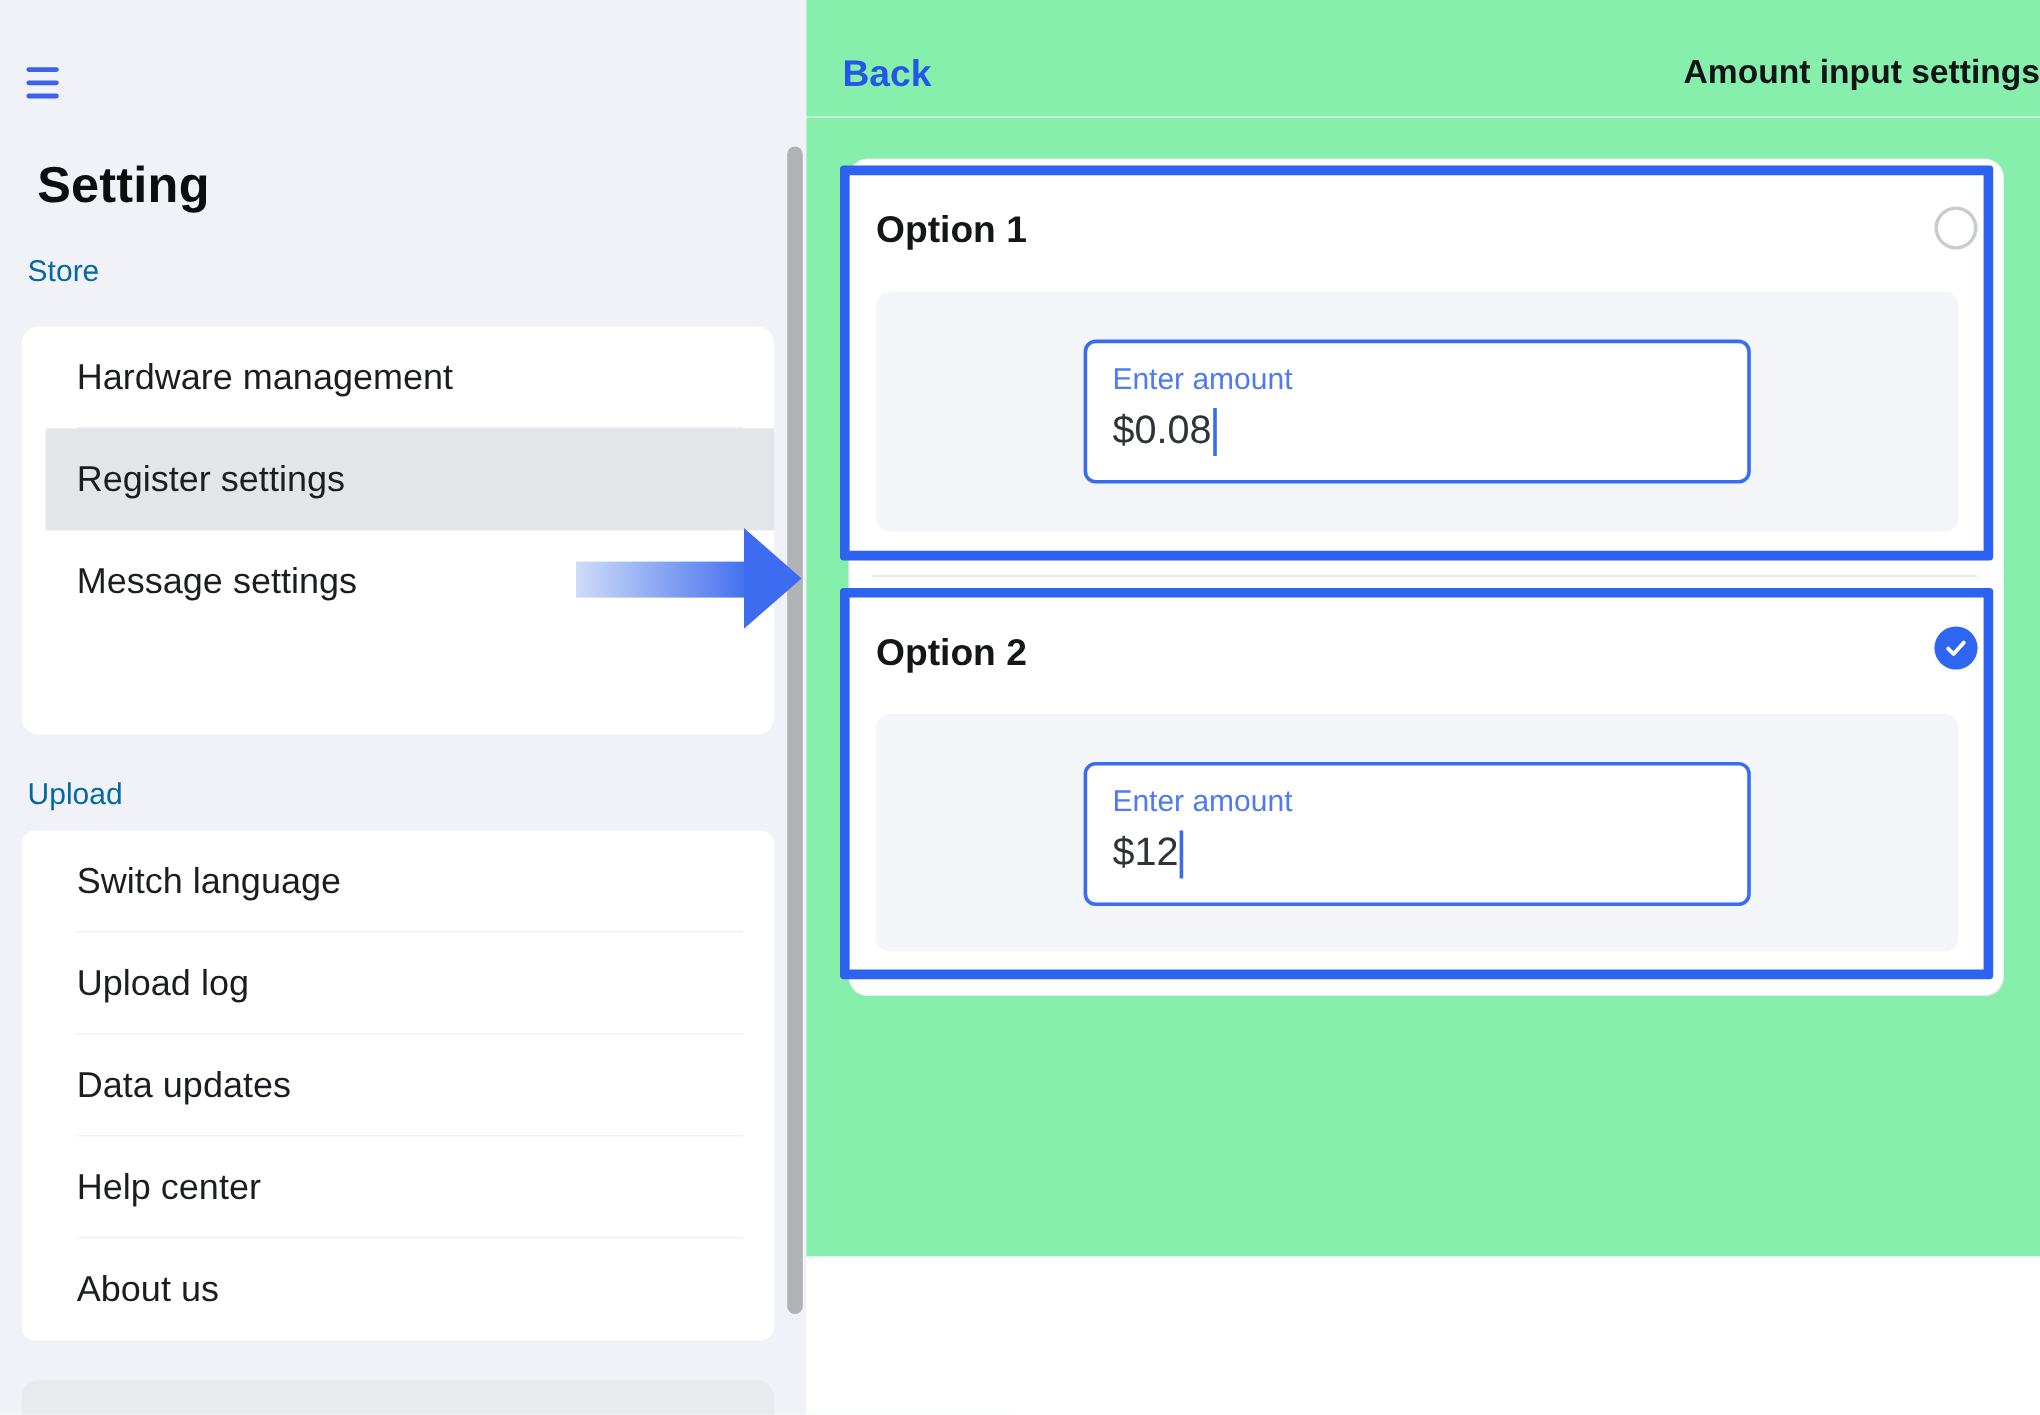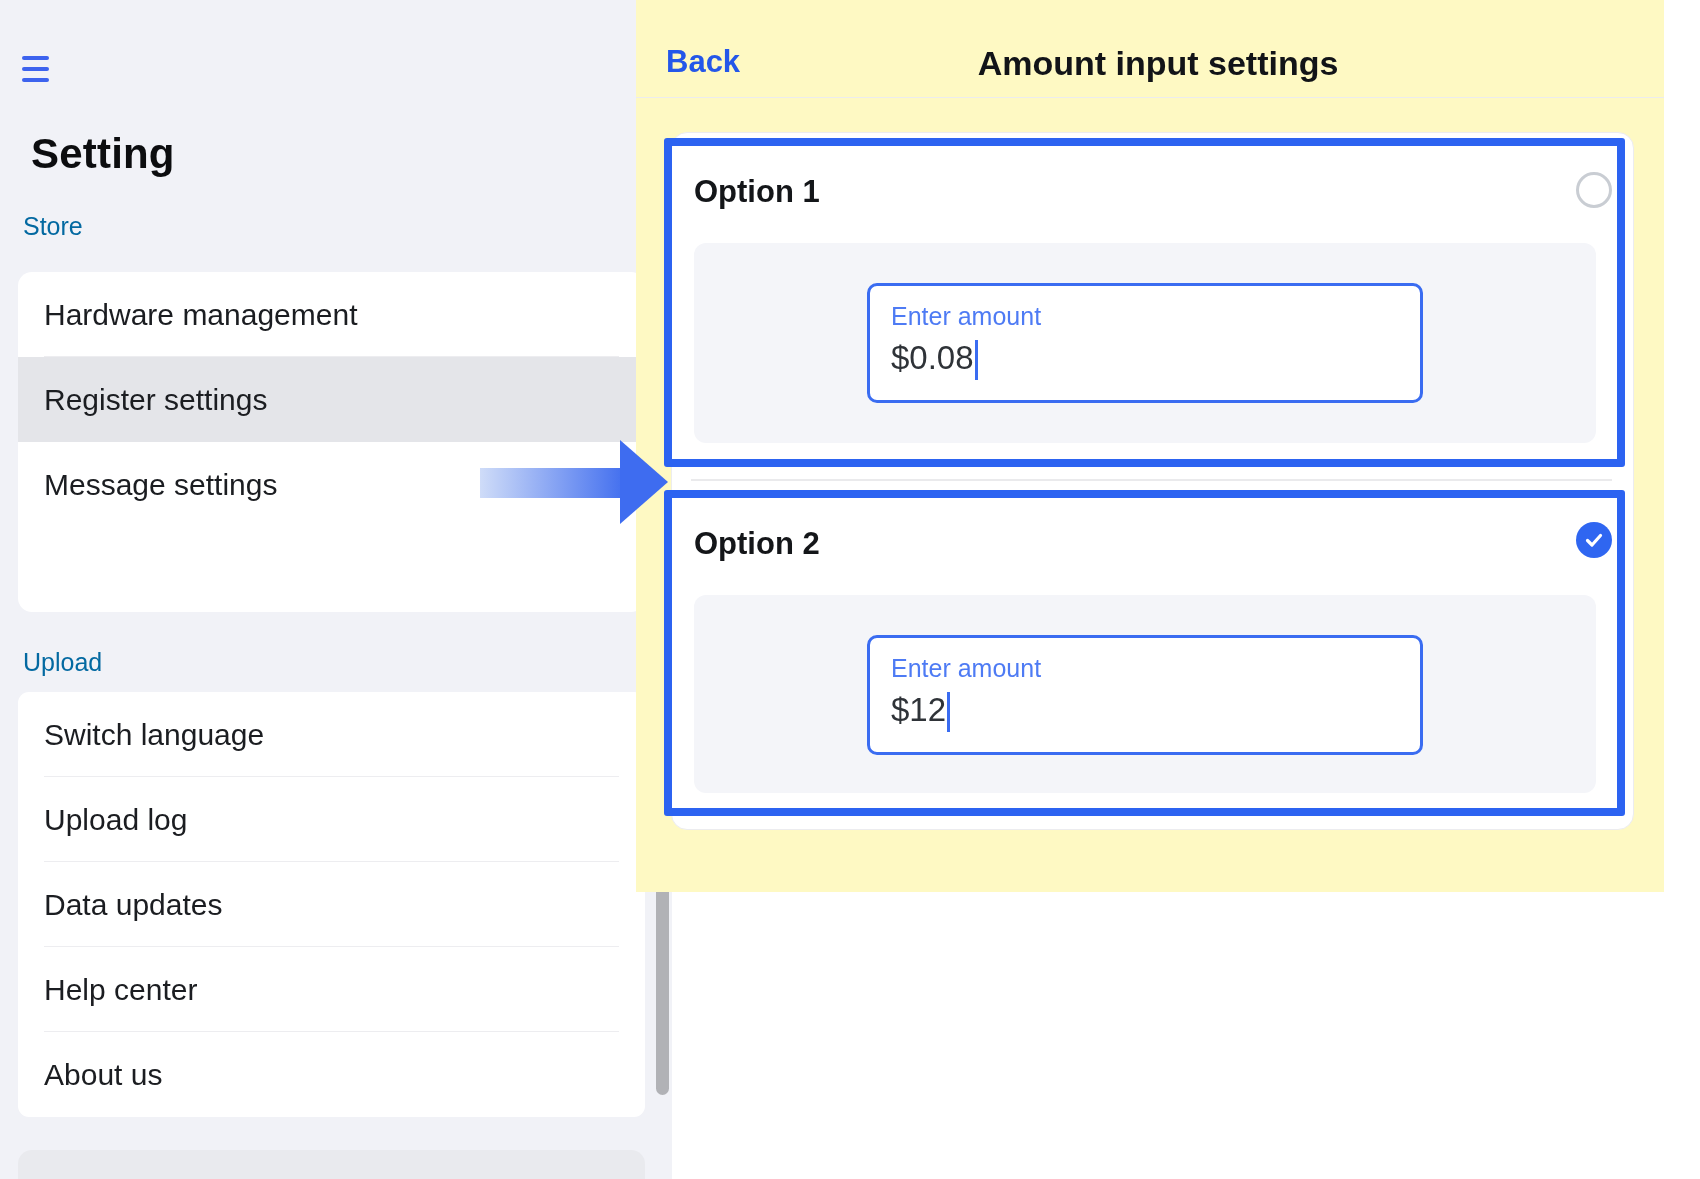--- a/index.html
+++ b/index.html
@@ -11,37 +11,37 @@
   .sidebar { position:absolute; left:0; top:0; width:672px; height:1179px; background:#f1f2f7; }
   .hamburger { position:absolute; left:22px; top:56px; width:27px; height:26px; cursor:pointer; }
   .hamburger span { display:block; width:27px; height:4px; border-radius:2px; background:#3d63ee; margin-bottom:7px; }
   .side-title { position:absolute; left:31px; top:130px; font-size:42px; font-weight:700; color:#0c0d0f; letter-spacing:0.2px; }
   .sec-label { position:absolute; left:23px; font-size:25px; color:#0369a1; }
   .sec-label.store { top:212px; }
   .sec-label.system { top:648px; }
   .card { position:absolute; left:18px; width:627px; background:#ffffff; border-radius:14px; overflow:hidden; }
   .card.store-card { top:272px; height:340px; }
   .card.system-card { top:692px; height:425px;border-radius:11px; }
-  .srow { position:relative; height:85px; display:flex; align-items:center; padding-left:26px; font-size:30px; color:#1b1d21; cursor:pointer; }
+  .srow { position:relative; height:85px; display:flex; align-items:center; padding-left:26px; font-size:30px; color:#1b1d21; cursor:pointer;margin-left:20px; }
   .srow:not(:last-child)::after { content:""; position:absolute; left:26px; right:26px; bottom:0; height:1px; background:#ededf0; }
   .srow.active { background:#e4e5e9; }
   .srow.active::after { display:none; }
   .bottom-card { position:absolute; left:18px; top:1150px; width:627px; height:60px; background:#e9eaee; border-radius:14px; }
   .side-scrollbar { position:absolute; left:656px; top:122px; width:13px; height:973px; background:#b1b2b6; border-radius:7px; }
 
   
   .arrow { position:absolute; left:480px; top:440px; width:190px; height:84px; pointer-events:none; }
   .arrow .shaft { position:absolute; left:0; top:28px; width:143px; height:30px; background:linear-gradient(to right,#cfdcf8,#4470ef); }
   .arrow .head { position:absolute; left:140px; top:0; width:0; height:0; border-top:42px solid transparent; border-bottom:42px solid transparent; border-left:48px solid #3e6cf0; }
 
   
-  .panel { position:absolute; left:636px; top:0; width:1028px; height:892px; background:#fef9c3; }
+  .panel { position:absolute; left:672px; top:0; width:1028px; height:1047px; background:#86efac; }
   .panel-header { position:absolute; left:0; top:0; width:1028px; height:98px; border-bottom:1px solid #ececee; }
   .back-btn { position:absolute; left:30px; top:44px; font-size:31px; font-weight:600; color:#2457e9; cursor:pointer; }
-  .panel-title { position:absolute; left:0; top:44px; width:1028px; text-align:center; font-size:34px; font-weight:700; color:#121418;padding-left:16px; }
+  .panel-title { position:absolute; left:0; top:44px; width:1028px; text-align:right; font-size:28px; font-weight:700; color:#121418;padding-left:16px; }
 
   .base-card { position:absolute; left:35px; top:132px; width:963px; height:698px; background:#fff; border:1px solid #ececef; border-radius:16px; }
   .opt-divider { position:absolute; left:55px; top:479px; width:921px; height:2px; background:#eaeaec; }
 
   .opt-rect { position:absolute; left:28px; width:961px; border:8px solid #2c63f1; border-radius:3px; background:transparent; }
   .opt-rect.one { top:138px; height:329px; }
   .opt-rect.two { top:490px; height:326px; }
 
   .opt-label { position:absolute; left:58px; font-size:31px; font-weight:600; color:#141619; }
   .opt-label.one { top:174px; }

